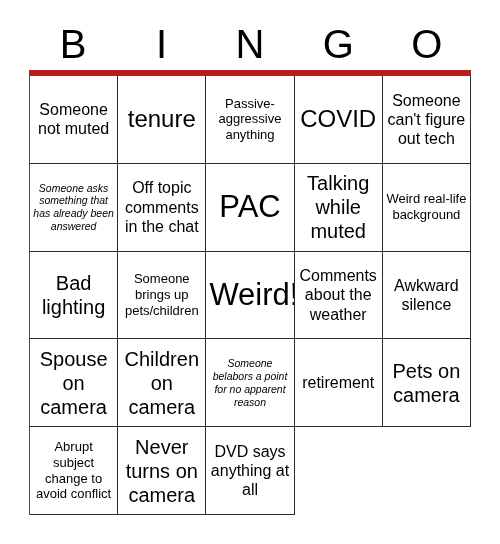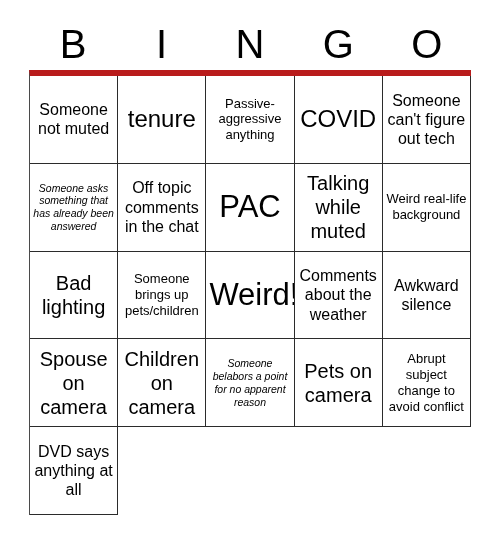--- a/index.html
+++ b/index.html
@@ -152,25 +152,31 @@
 
     <div class="cell s-lg">
         <span class="cell-text">Spouse on camera</span>
       </div>
     <div class="cell s-lg">
         <span class="cell-text">Children on camera</span>
       </div>
     <div class="cell s-xs">
         <span class="cell-text">Someone belabors a point for no apparent reason</span>
       </div>
+    <div class="cell s-md">
+        <span class="cell-text">retirement</span>
+      </div>
 
     <div class="cell s-lg">
         <span class="cell-text">Pets on camera</span>
       </div>
     <div class="cell s-sm">
         <span class="cell-text">Abrupt subject change to avoid conflict</span>
+      </div>
+    <div class="cell s-lg">
+        <span class="cell-text">Never turns on camera</span>
       </div>
     <div class="cell s-md">
         <span class="cell-text">DVD says anything at all</span>
       </div>
 
   </div>
 </div>
 
 </body></html>

